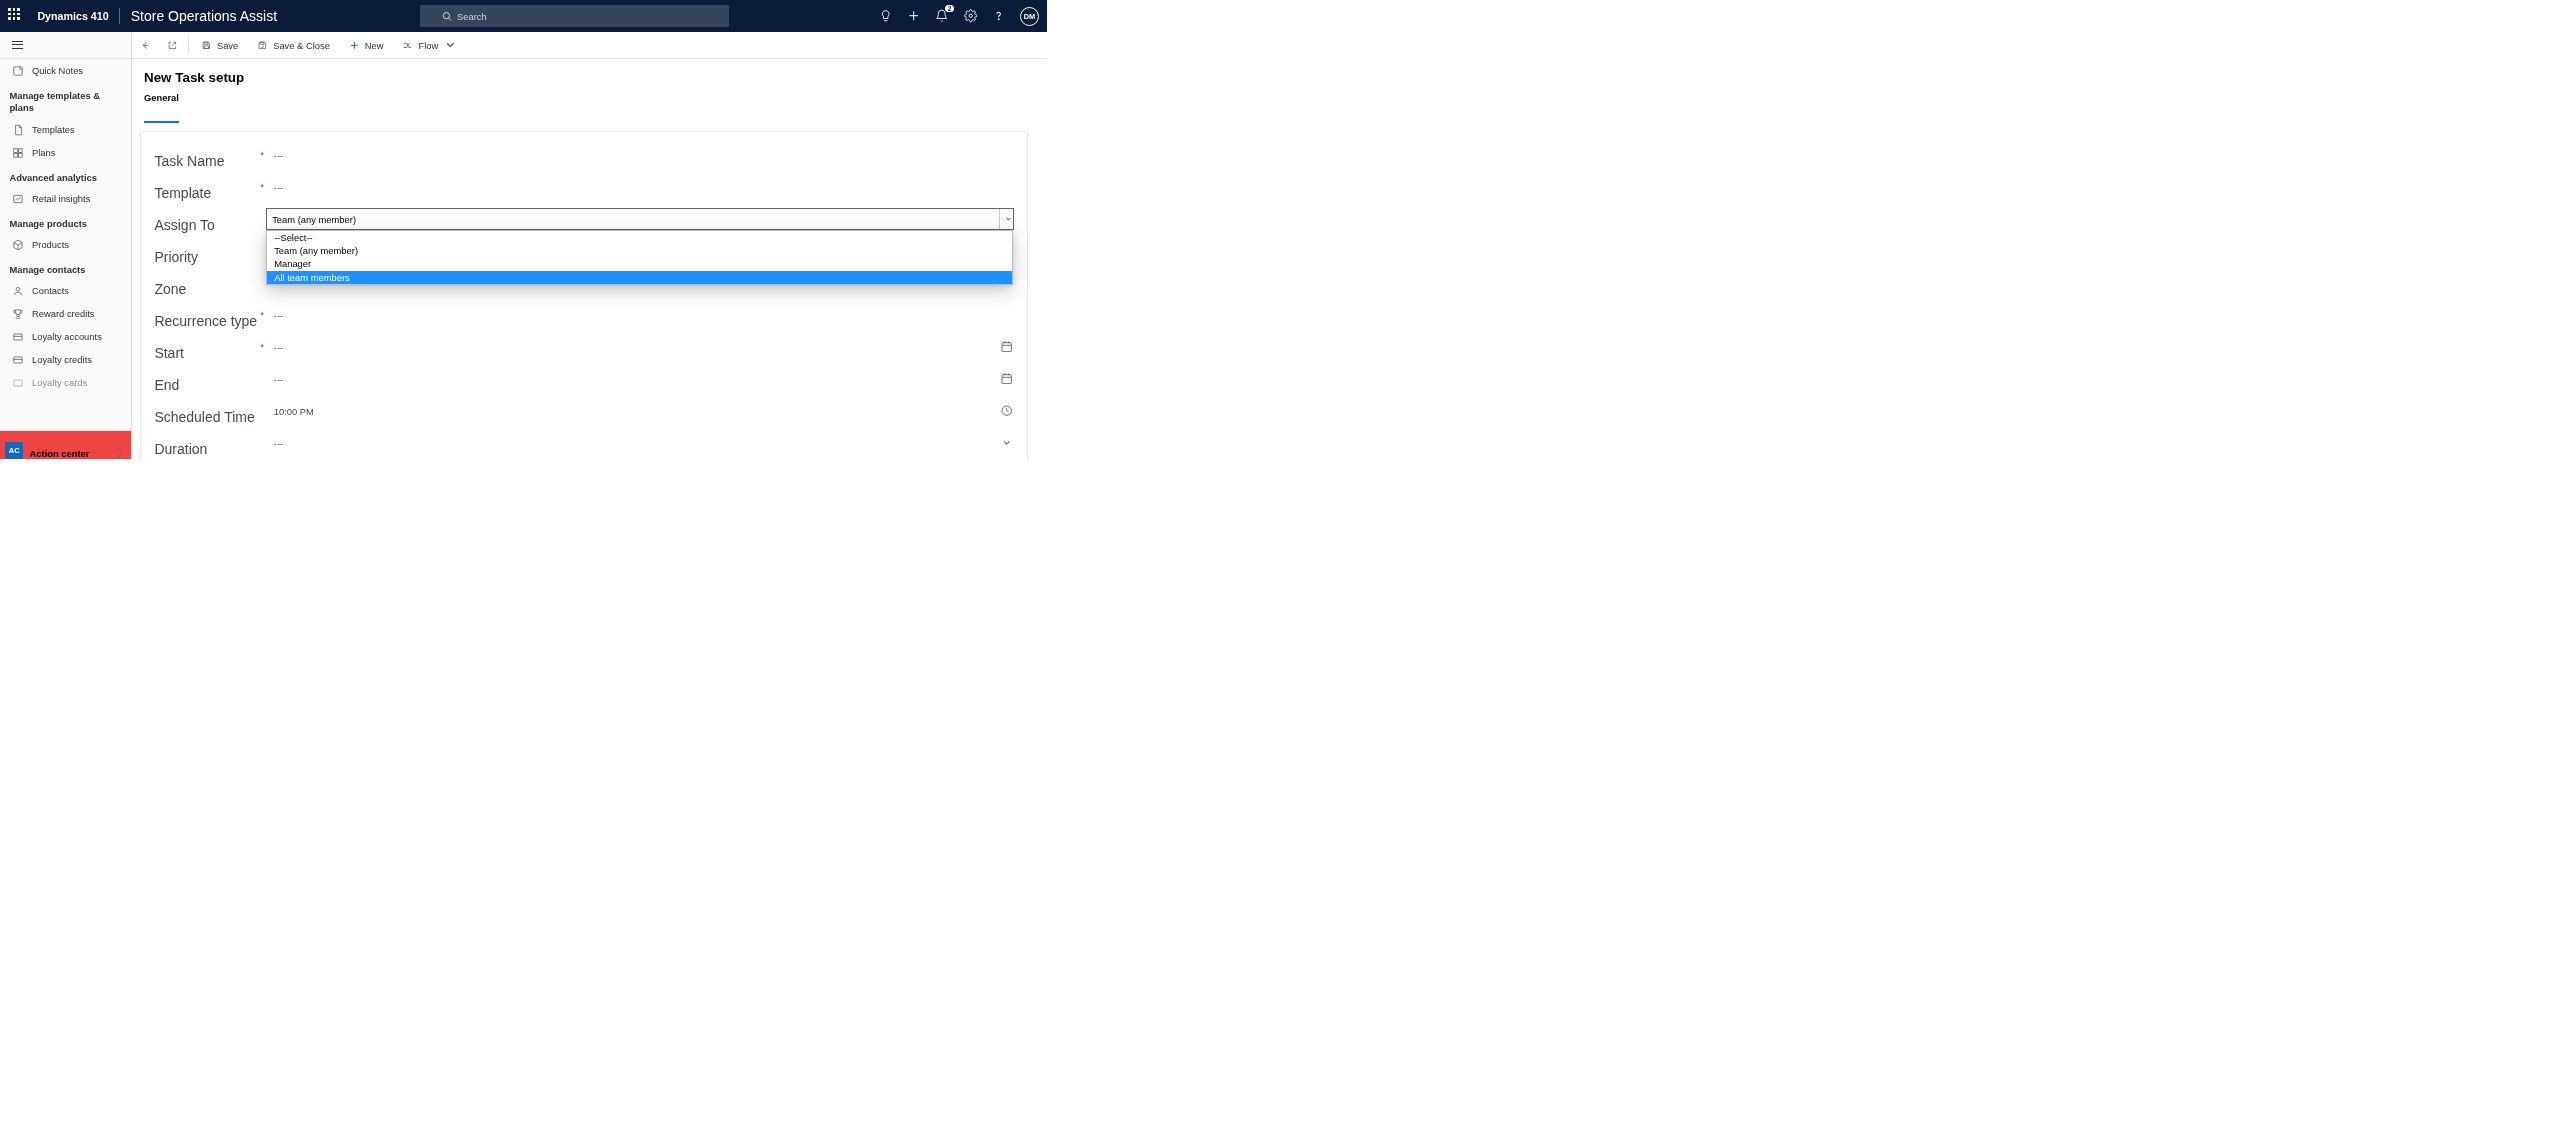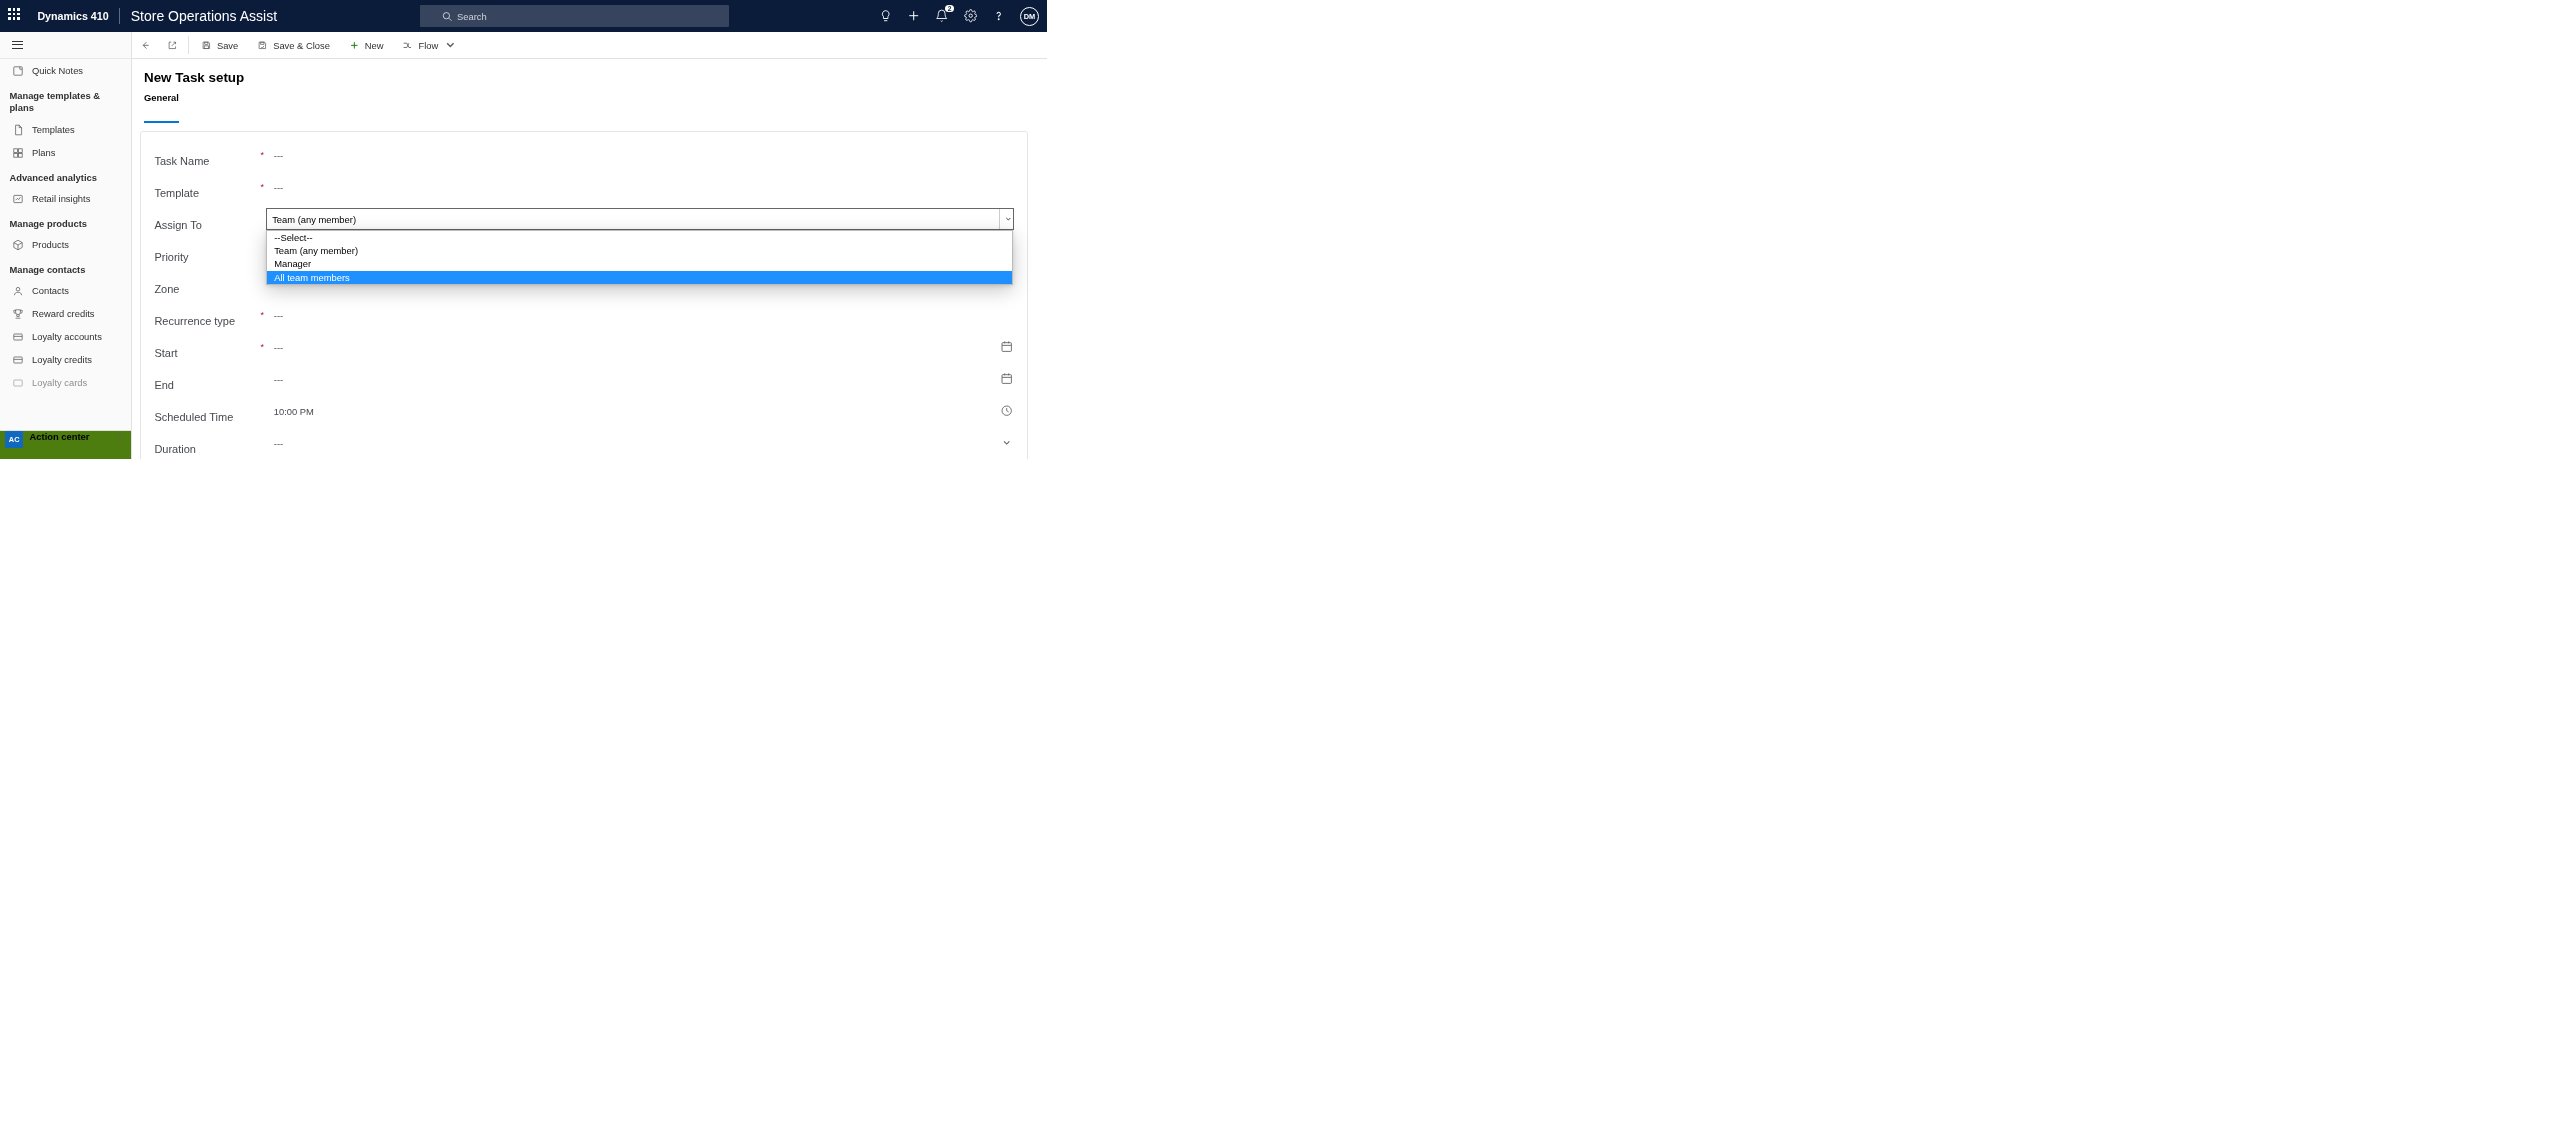--- a/index.html
+++ b/index.html
@@ -139,23 +139,23 @@
   font-weight: 600;
   color: #323130;
   padding: 8px 9.4px 4px;
 }
 .nav-section.wrap { line-height: 1.3; }
 
 .area-switch {
   border-top: 0.7px solid #e1e1e1;
   height: 29.5px;
   display: flex;
-  align-items: flex-start;
+  align-items: flex-end;
   padding: 0 6.7px 0 5.4px;
-  background: #4d7c0f;
+  background: #ef4444;
 }
 .ac-tile {
   width: 17.5px;
   height: 17.5px;
   background: #1168bf;
   color: #fff;
   font-size: 7.4px;
   display: flex;
   align-items: center;
   justify-content: center;
@@ -215,21 +215,21 @@
   margin-right: 19px;
 }
 .field-row {
   display: flex;
   align-items: center;
   min-height: 32px;
   position: relative;
 }
 .flabel {
   width: 106px;
-  font-size: 11px;
+  font-size: 14px;
   color: #45494e;
   margin-top: 12px;
 }
 .freq { color: #a4262c; font-size: 8.7px; width: 6.7px; text-align: left; margin-right: 5.4px; }
 .fval {
   flex: 1;
   font-size: 9.4px;
   color: #45494e;
   padding: 4px 1.3px;
 }

